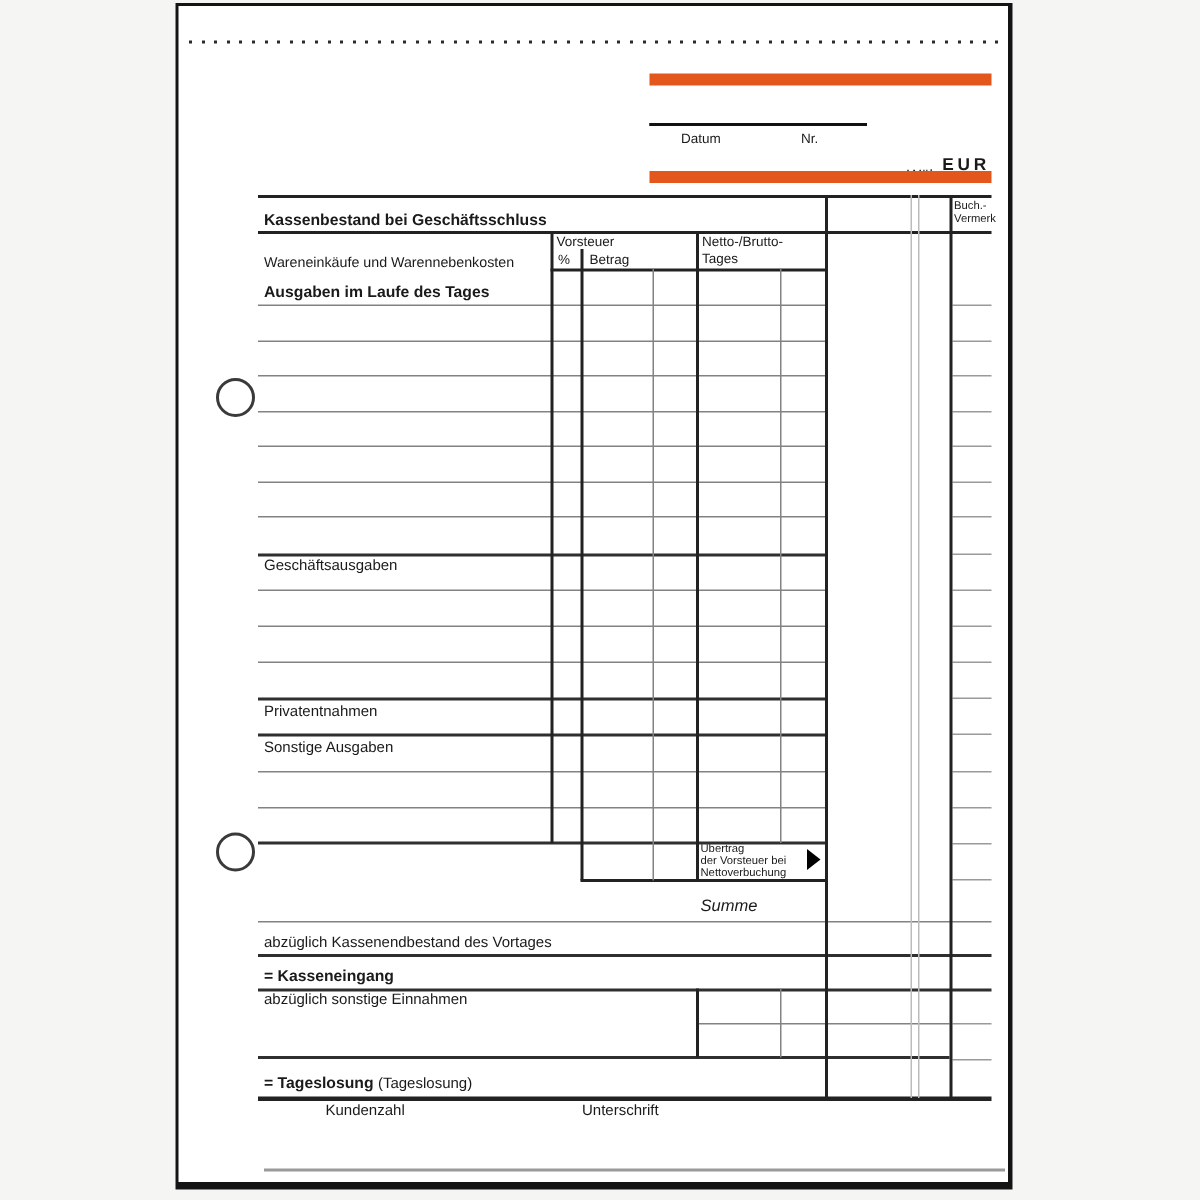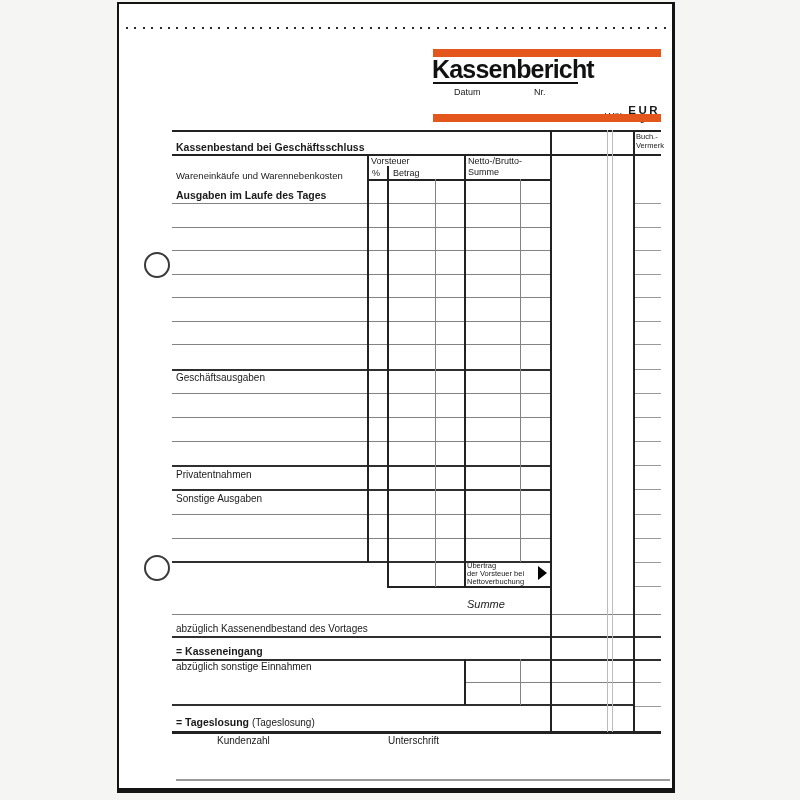--- a/index.html
+++ b/index.html
@@ -50,35 +50,34 @@
 <body>
 
 <div id="canvas">
 
   <div class="page"></div>
   <div class="perforation"></div>
   <div class="hole hole1"></div>
   <div class="hole hole2"></div>
 
   <div class="bar bar1" style="background: rgb(228, 87, 28);"></div>
-  <div class="ttl">Kassenbericht</div>
   <div class="ttl-rule"></div>
   <div class="sm" style="left:434px;top:87px;margin-left:20px;">Datum</div>
   <div class="sm" style="left:534px;top:87px;">Nr.</div>
   <div class="waehrung">Währung</div>
   <div class="eur">EUR</div>
   <div class="bar bar2" style="background: rgb(228, 87, 28);"></div>
 
   <div class="lbl-b" style="left:176px;top:141px;">Kassenbestand bei Geschäftsschluss</div>
   <div class="lbl-b" style="left:176px;top:157px;margin-top:32px;">Ausgaben im Laufe des Tages</div>
   <div class="sm" style="left:371px;top:156px;">Vorsteuer</div>
   <div class="sm" style="left:372px;top:168px;">%</div>
   <div class="sm" style="left:393px;top:168px;">Betrag</div>
   <div class="sm pre" style="left:468px;top:156px;">Netto-/Brutto-
-Summe</div>
+Tages</div>
   <div class="xs" style="left:636px;top:132px;">Buch.-
 Vermerk</div>
 
   <div class="sm" style="left:176px;top:170px;font-size:9.5px;">Wareneinkäufe und Warennebenkosten</div>
   <div class="lbl" style="left:176px;top:372px;">Geschäftsausgaben</div>
   <div class="lbl" style="left:176px;top:469px;">Privatentnahmen</div>
   <div class="lbl" style="left:176px;top:493px;">Sonstige Ausgaben</div>
 
   <div class="uebertrag">Übertrag
 der Vorsteuer bei

